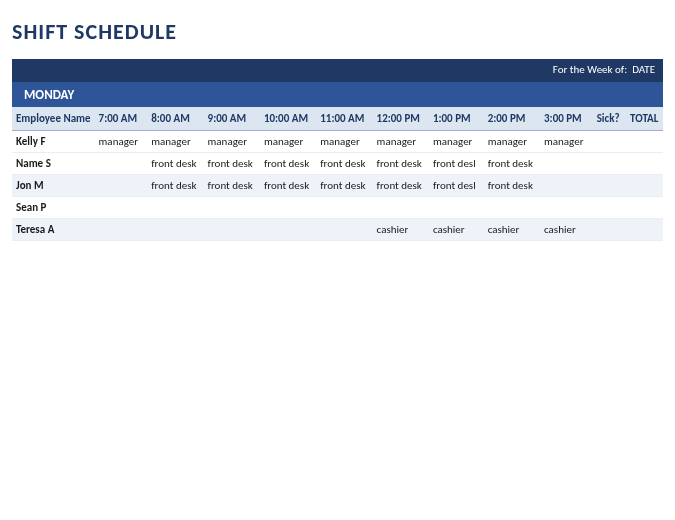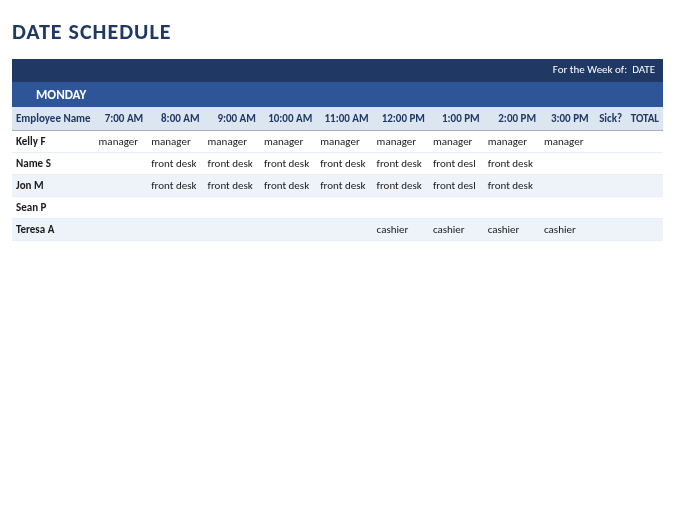--- a/index.html
+++ b/index.html
@@ -32,34 +32,34 @@
       text-align: center;
     }
     .week-info-bar span {
       color: #fff;
     }
     .day-header-row {
       background: #2e5597;
       color: #fff;
       font-size: 13px;
       font-weight: bold;
-      padding: 5px 24px;
+      padding: 5px 12px;
     }
     .schedule-table {
       width: 100%;
       border-collapse: collapse;
       font-size: 11px;
     }
     .schedule-table th {
       background: #dce6f1;
       color: #1f3864;
       font-weight: bold;
       padding: 5px 4px;
       border-bottom: 1px solid #aac;
-      text-align: right;
+      text-align: left;
       white-space: nowrap;
     }
     .schedule-table td {
       padding: 4px 4px;
       border-bottom: 1px solid #e8eef6;
       white-space: nowrap;
       color: #1a1a1a;
       font-size: 11px;
     }
     .row-even {
@@ -82,21 +82,21 @@
     }
     .top-header {
       display: flex;
       flex-direction: column;
     }
   </style>
 </head>
 <body>
 
 <div id="app">
-  <div id="page-title">DATE SCHEDULE</div>
+  <div id="page-title">SHIFT SCHEDULE</div>
 
   <div class="top-header header-section">
     <div class="week-info-bar">
       <span>
         <span>For the Week of:</span>&nbsp;&nbsp;<span>DATE</span>
       </span>
     </div>
     <div class="day-header-row">MONDAY</div>
   </div>
 

